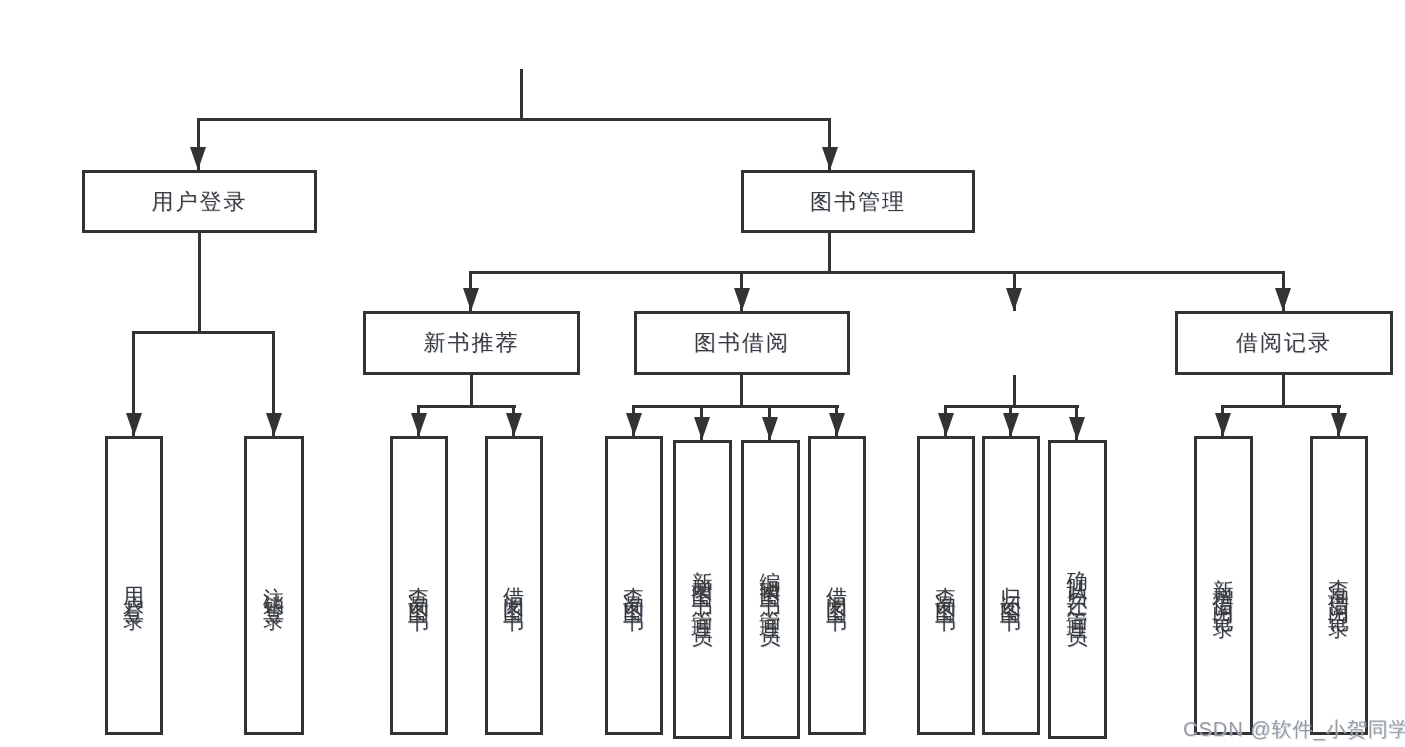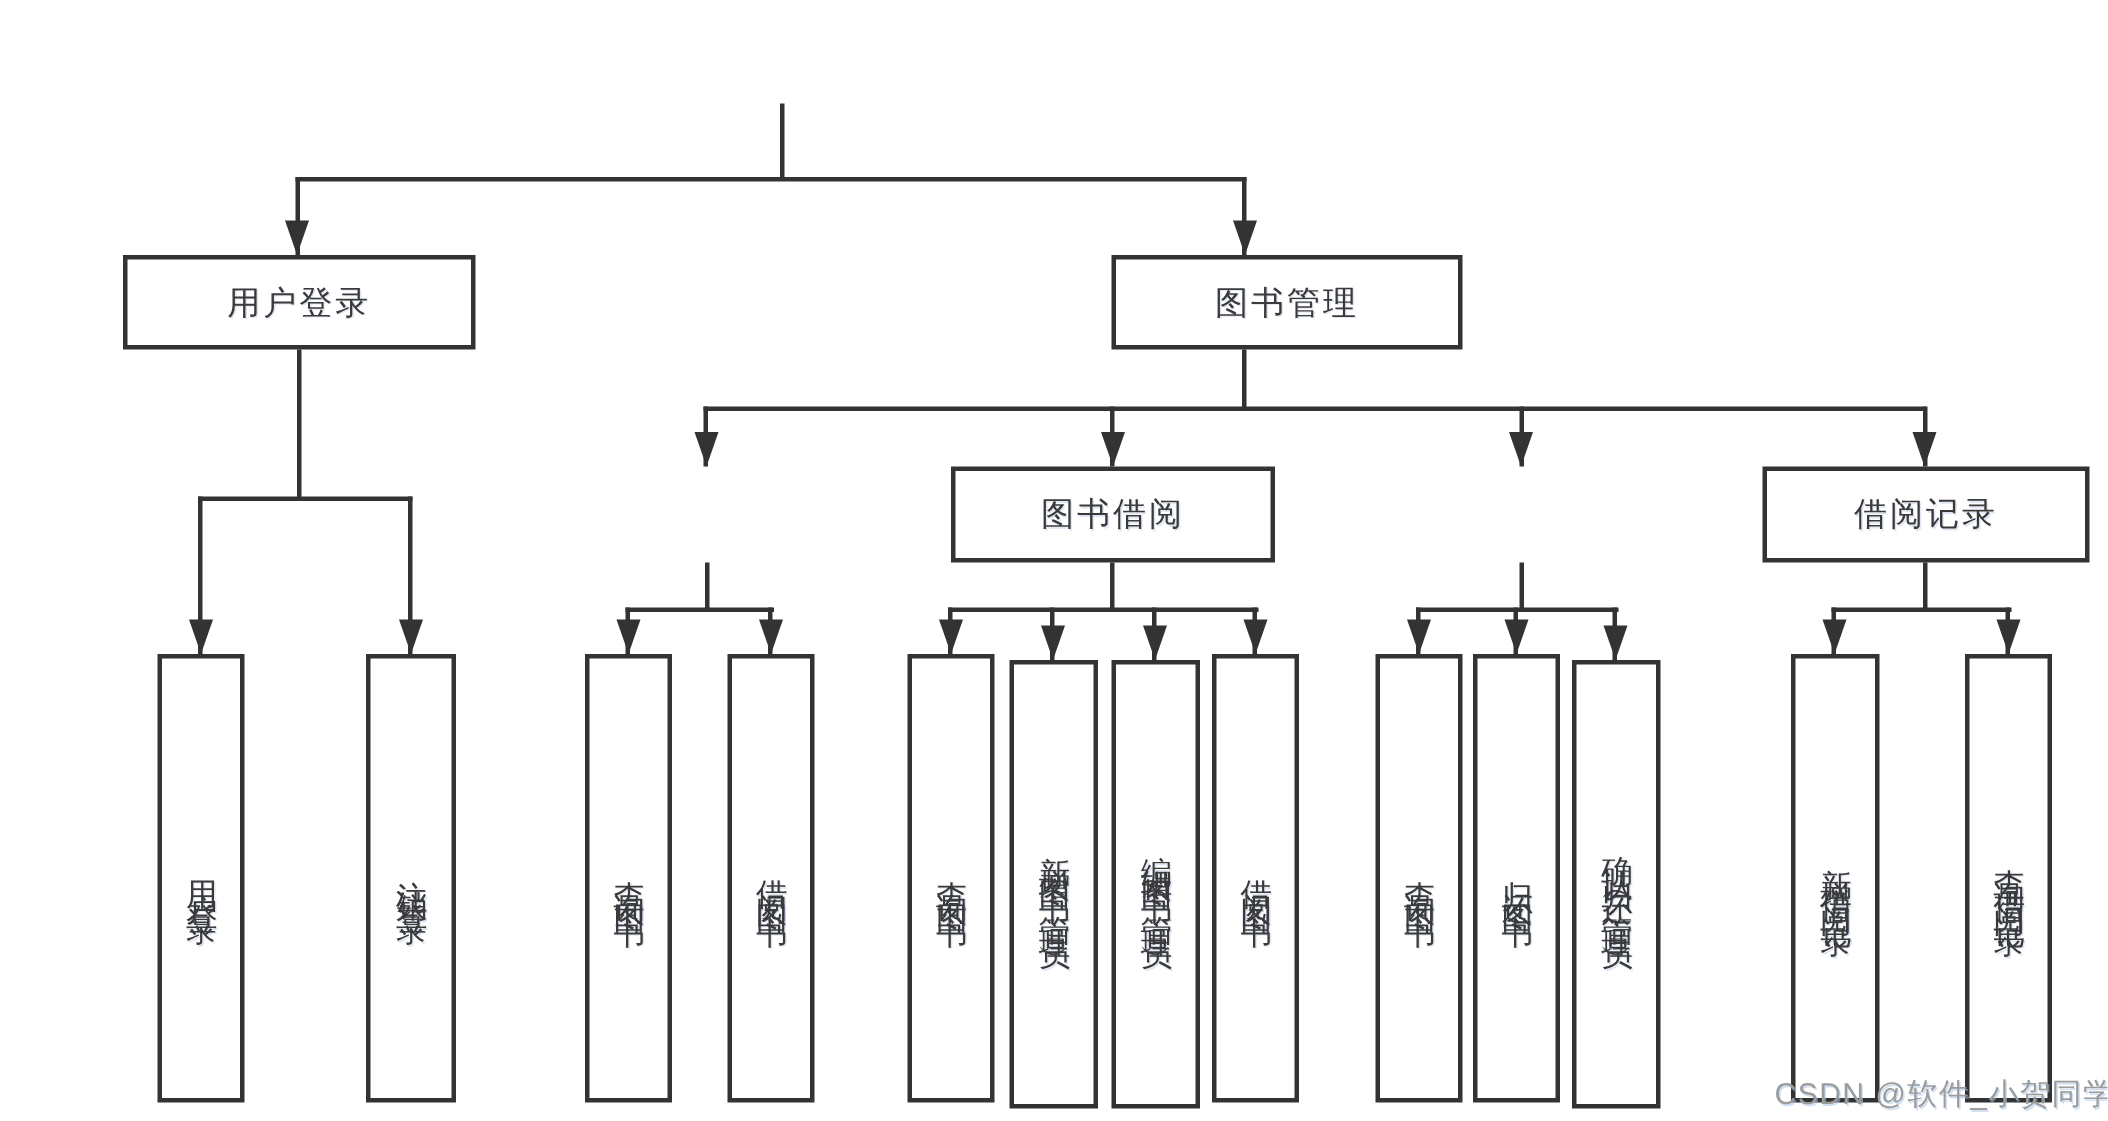--- a/index.html
+++ b/index.html
@@ -66,20 +66,21 @@
 </style>
 </head>
 <body>
 
 <div class="stage">
 
 
   <div class="node" style="left:82px; top:170px; width:235px; height:63px;">用户登录</div>
   <div class="node" style="left:713px; top:170px; width:234px; height:63px;margin-left:28px;">图书管理</div>
 
+  <div class="node" style="left:363px; top:311px; width:217px; height:64px;">新书推荐</div>
   <div class="node" style="left:634px; top:311px; width:216px; height:64px;">图书借阅</div>
   <div class="node" style="left:1175px; top:311px; width:218px; height:64px;">借阅记录</div>
 
   <div class="node v" style="left:105px; top:436px; width:58px; height:299px;">用户登录</div>
   <div class="node v" style="left:244px; top:436px; width:60px; height:299px;">注销登录</div>
 
   <div class="node v" style="left:390px; top:436px; width:58px; height:299px;">查询图书</div>
   <div class="node v" style="left:485px; top:436px; width:58px; height:299px;">借阅图书</div>
 
   <div class="node v" style="left:605px; top:436px; width:58px; height:299px;">查询图书</div>

